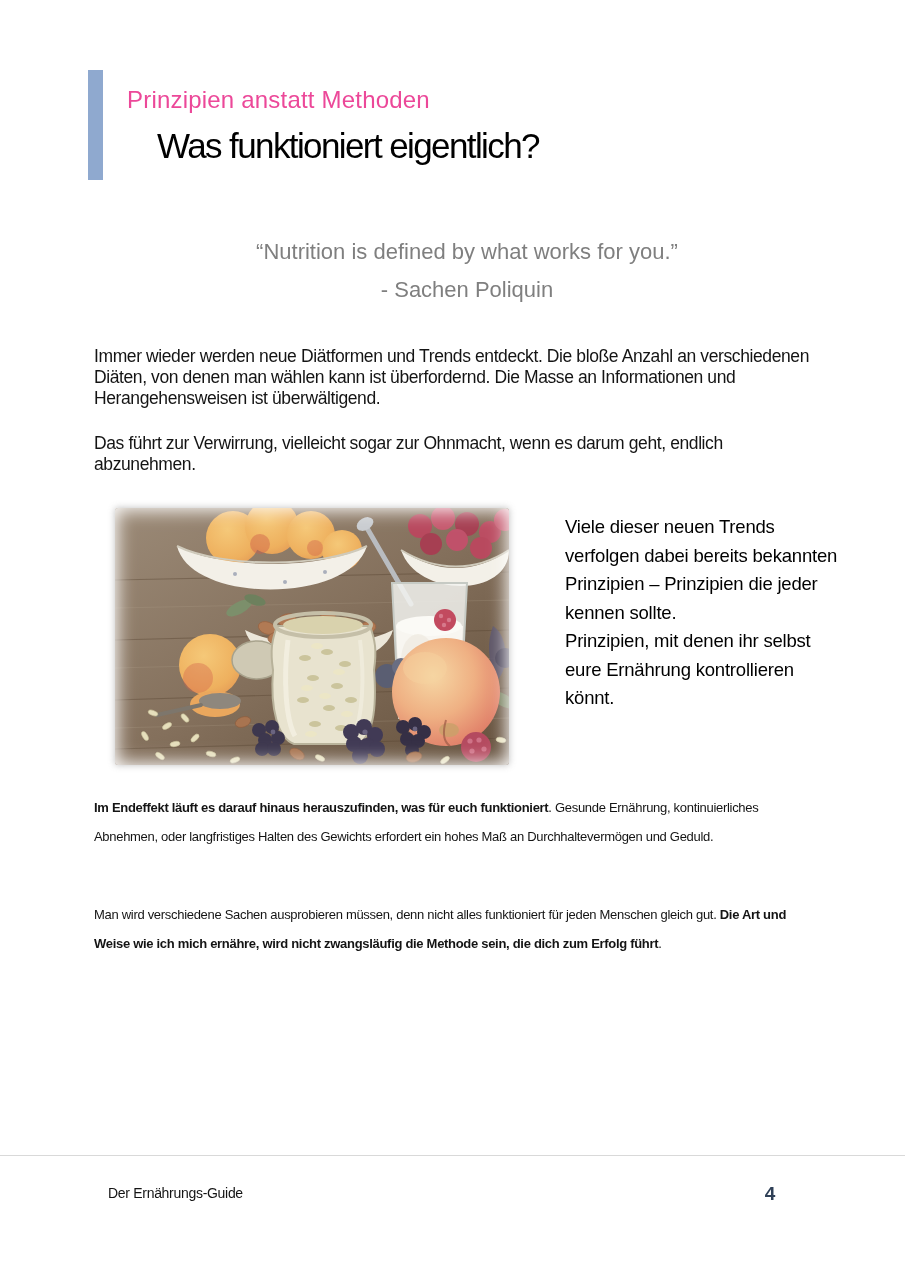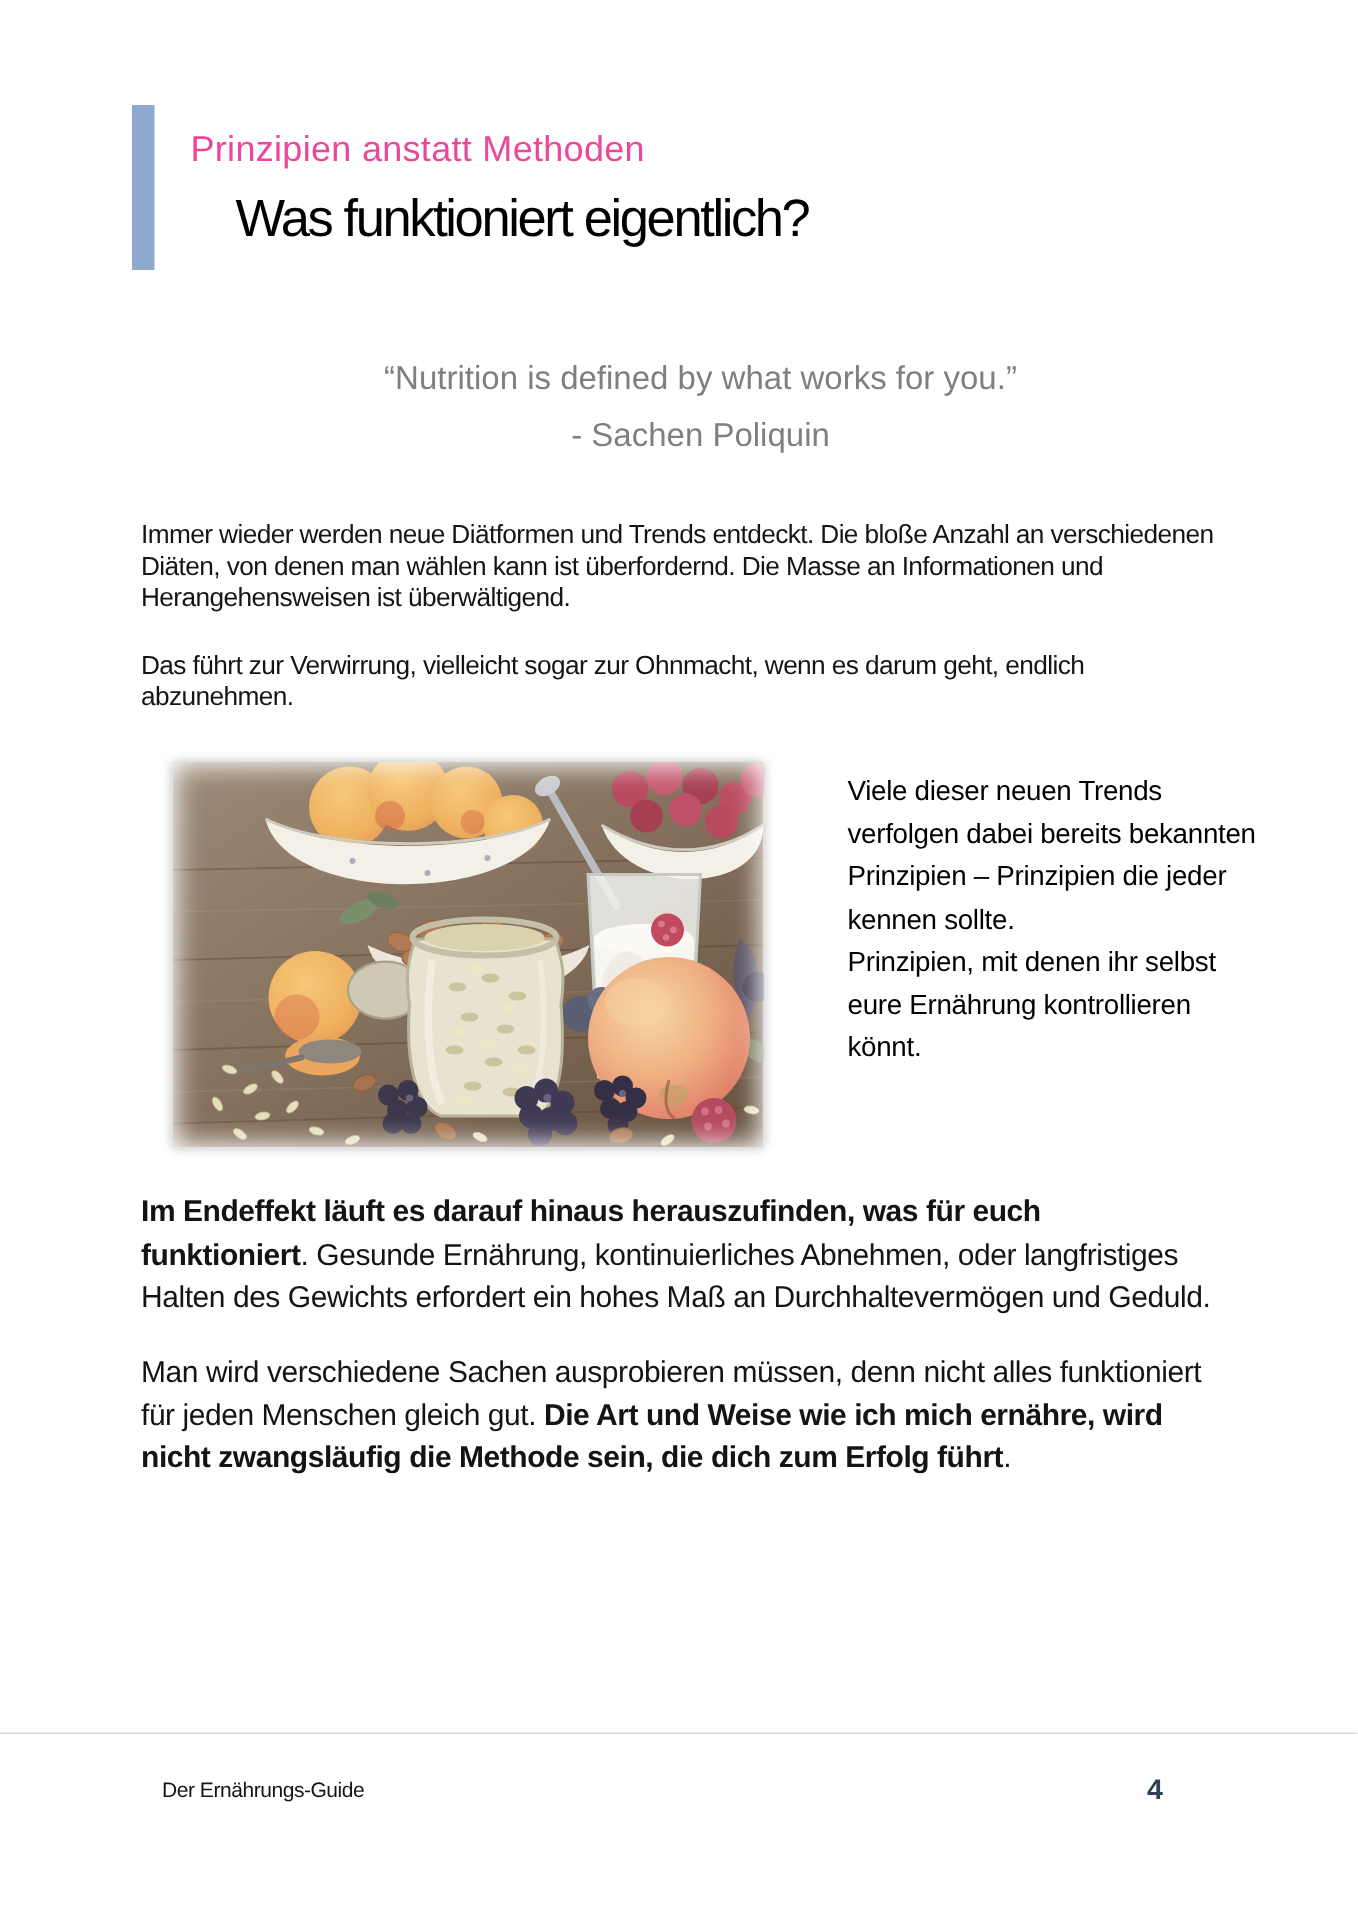--- a/index.html
+++ b/index.html
@@ -24,21 +24,21 @@
     font-size:35px;color:#000000;letter-spacing:-1.6px;white-space:nowrap;margin-left:48px;
   }
   .quote{
     position:absolute;left:0;right:0;top:233px;
     text-align:center;color:#7F7F7F;font-size:22px;line-height:38px;padding-left:29px;
   }
   .para{
     position:absolute;left:94px;width:715px;color:#141414;
   }
   .cond{font-size:17.5px;line-height:21px;letter-spacing:-0.4px;}
-  .wide{font-size:20px;line-height:28.6px;letter-spacing:-0.3px;}
+  .wide{font-size:13px;line-height:28.6px;letter-spacing:-0.3px;}
   #p1{top:346px;}
   #p2{top:433px;}
   #p3{top:794px;}
   #p4{top:901px;}
   #p5{top:1009px;}
   .bold-seg{font-weight:700;}
   .photo{
     position:absolute;left:115px;top:508px;width:394px;height:257px;
     box-shadow:0 0 7px rgba(110,110,110,0.45);
     border-radius:3px;overflow:hidden;

